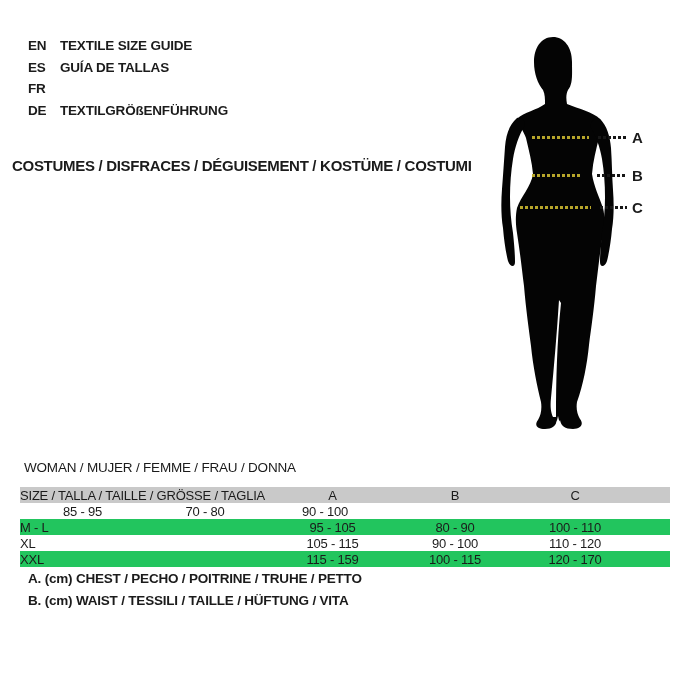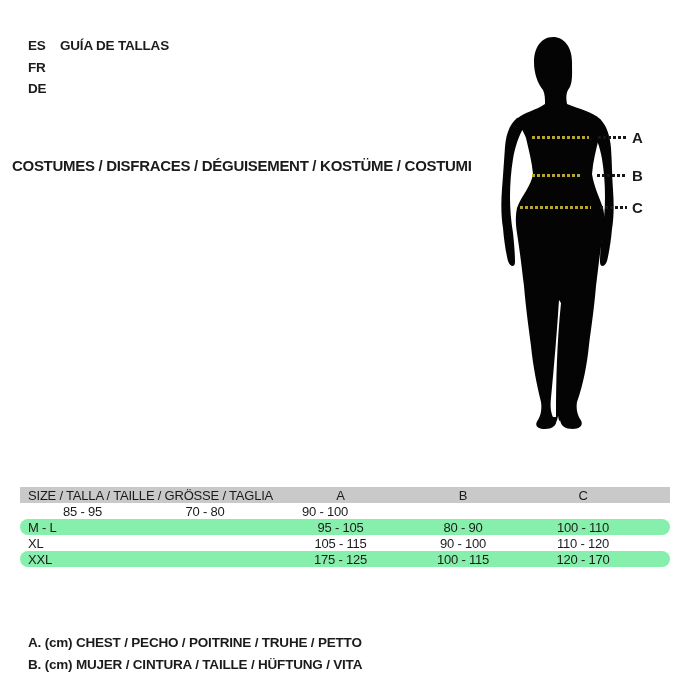--- a/index.html
+++ b/index.html
@@ -25,46 +25,51 @@
   .measure-line { position:absolute; height:3px; }
   .measure-line.yellow { background:repeating-linear-gradient(90deg,#b7a62b 0 3px, rgba(0,0,0,0) 3px 5px); }
   .measure-line.dark   { background:repeating-linear-gradient(90deg,#161616 0 3px, rgba(0,0,0,0) 3px 5px); }
   .measure-label { position:absolute; font-size:15px; font-weight:700; line-height:18px; }
 
   
   .group-title { position:absolute; left:24px; top:460px; font-size:13.5px; letter-spacing:-0.2px; white-space:nowrap; }
   .size-table { position:absolute; left:20px; top:487px; width:650px; }
   .t-row { display:flex; align-items:center; height:16px; font-size:13px; letter-spacing:-0.2px; }
   .t-row.header { background:#c9c9c9; }
-  .t-row.alt { background:#86efac;border-radius:8px; }
-  .cell-size { flex:0 0 250px; padding-left:8px; text-align:left; white-space:nowrap; }
+  .t-row.alt { background:#22c55e; }
+  .cell-size { flex:0 0 250px; padding-left:0; text-align:left; white-space:nowrap; }
   .cell-a { flex:0 0 125px; text-align:center; }
   .cell-b { flex:0 0 120px; text-align:center; }
   .cell-c { flex:0 0 120px; text-align:center; }
   .cell-sp { flex:0 0 31px; }
 
   
-  .legend-block { position:absolute; left:28px; top:632px; }
+  .legend-block { position:absolute; left:28px; top:568px; }
   .legend-row { line-height:22px; font-size:13.5px; font-weight:700; letter-spacing:-0.2px; white-space:nowrap; }
 </style>
 </head>
 <body>
 
 <div class="page">
 
   <div class="lang-block">
     <div class="lang-row">
+      <span class="lang-code">EN</span>
+      <span class="lang-label">TEXTILE SIZE GUIDE</span>
+    </div>
+    <div class="lang-row">
       <span class="lang-code">ES</span>
       <span class="lang-label">GUÍA DE TALLAS</span>
     </div>
     <div class="lang-row">
       <span class="lang-code">FR</span>
     </div>
     <div class="lang-row">
       <span class="lang-code">DE</span>
+      <span class="lang-label">TEXTILGRÖßENFÜHRUNG</span>
     </div>
   </div>
 
   <div class="category-title">COSTUMES / DISFRACES / DÉGUISEMENT / KOSTÜME / COSTUMI</div>
 
   <div class="figure-wrap">
     <svg width="135" height="405" viewBox="0 0 135 405">
 
       <path fill="#040404" d="
         M58,7
@@ -135,20 +140,21 @@
   <div class="measure-label" style="left:632px; top:129px;">A</div>
 
   <div class="measure-line yellow" style="left:532px; top:174px; width:49px;"></div>
   <div class="measure-line dark" style="left:597px; top:174px; width:30px;"></div>
   <div class="measure-label" style="left:632px; top:167px;">B</div>
 
   <div class="measure-line yellow" style="left:520px; top:206px; width:71px;"></div>
   <div class="measure-line dark" style="left:600px; top:206px; width:27px;"></div>
   <div class="measure-label" style="left:632px; top:199px;">C</div>
 
+  <div class="group-title">WOMAN / MUJER / FEMME / FRAU / DONNA</div>
 
   <div class="size-table">
     <div class="t-row header">
       <span class="cell-size">SIZE / TALLA / TAILLE / GRÖSSE / TAGLIA</span>
       <span class="cell-a">A</span>
       <span class="cell-b">B</span>
       <span class="cell-c">C</span>
       <span class="cell-sp"></span>
     </div>
     <div class="t-row">
@@ -166,25 +172,25 @@
     </div>
     <div class="t-row">
       <span class="cell-size">XL</span>
       <span class="cell-a">105 - 115</span>
       <span class="cell-b">90 - 100</span>
       <span class="cell-c">110 - 120</span>
       <span class="cell-sp"></span>
     </div>
     <div class="t-row alt">
       <span class="cell-size">XXL</span>
-      <span class="cell-a">175 - 125</span>
+      <span class="cell-a">115 - 159</span>
       <span class="cell-b">100 - 115</span>
       <span class="cell-c">120 - 170</span>
       <span class="cell-sp"></span>
     </div>
   </div>
 
   <div class="legend-block">
     <div class="legend-row">A. (cm) CHEST / PECHO / POITRINE / TRUHE / PETTO</div>
-    <div class="legend-row">B. (cm) MUJER / CINTURA / TAILLE / HÜFTUNG / VITA</div>
+    <div class="legend-row">B. (cm) WAIST / TESSILI / TAILLE / HÜFTUNG / VITA</div>
   </div>
 
 </div>
 
 </body></html>

